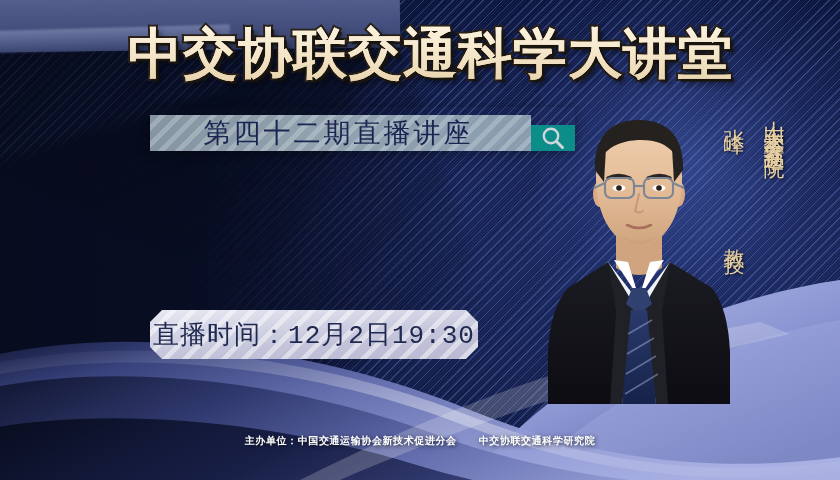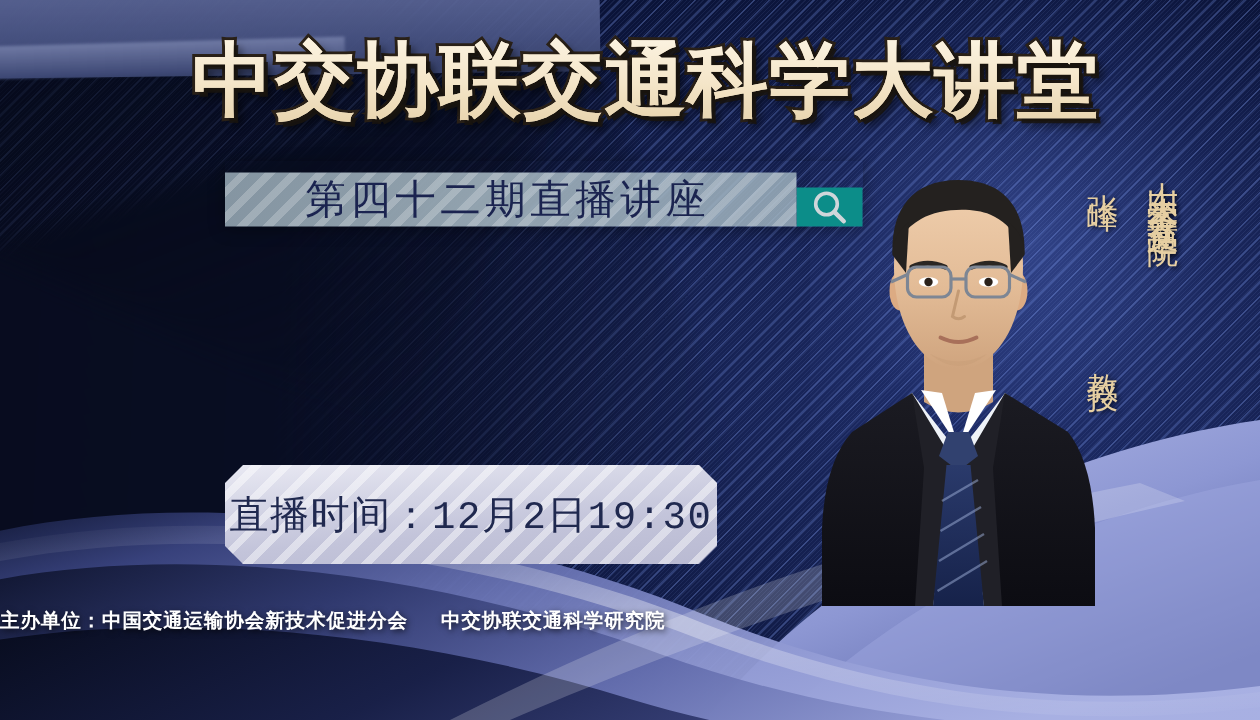--- a/index.html
+++ b/index.html
@@ -204,21 +204,21 @@
     -webkit-text-fill-color: transparent;
     filter: drop-shadow(2px 2px 3px rgba(0,0,0,.6));
   }
 
   
   .time-badge {
     position: absolute;
     left: 150px;
     top: 310px;
     width: 328px;
-    height: 66px;
+    height: 49px;
     display: flex;
     align-items: center;
     justify-content: center;
     background: linear-gradient(175deg, #e9e9f3 0%, #d5d6e6 30%, #c3c4da 62%, #b9bad2 100%);
     clip-path: polygon(12px 0, calc(100% - 12px) 0, 100% 12px, 100% calc(100% - 12px), calc(100% - 12px) 100%, 12px 100%, 0 calc(100% - 12px), 0 12px);
     box-shadow: 0 3px 14px rgba(0,0,0,.45);
     overflow: hidden;
   }
   .time-badge::after {
     content:"";
@@ -269,23 +269,24 @@
     top: 104px;
     font-size: 21px;
     letter-spacing: 4px;
   }
 
   
   .footer {
     position: absolute;
     left: 0;
     right: 0;
-    top: 405px;
+    top: 434px;
+    text-align: center;
     color: #ffffff;
-    font-size: 13px;
+    font-size: 10px;
     font-weight: bold;
     letter-spacing: .6px;
     text-shadow: 1px 1px 4px rgba(0,0,0,.75);
   }
   .footer-gap { display: inline-block; width: 22px; }
 </style>
 </head>
 <body>
 
 <div id="poster">

